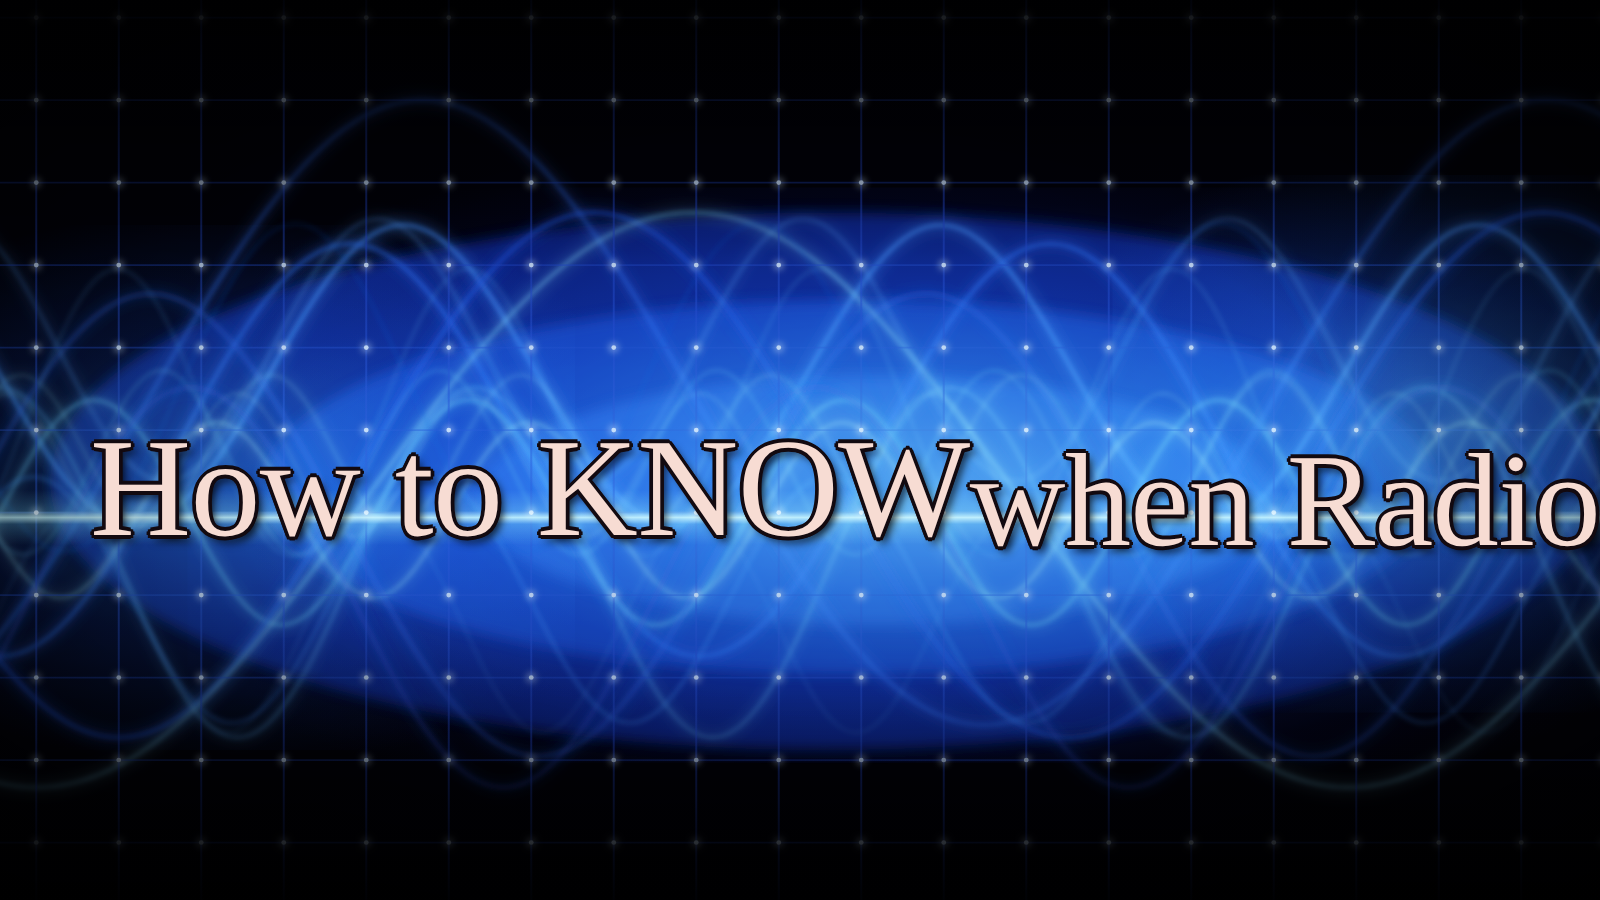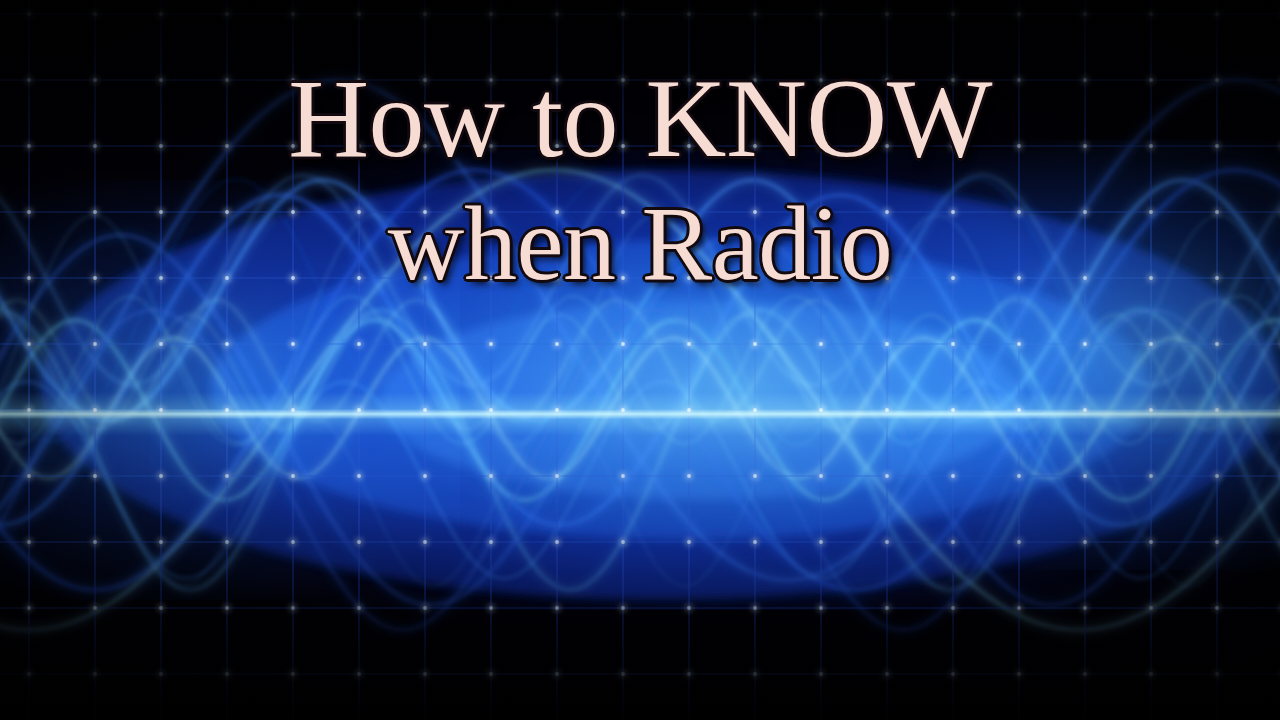--- a/index.html
+++ b/index.html
@@ -76,22 +76,22 @@
         rgba(0,0,0,0) 42%,
         rgba(0,0,0,0.45) 78%,
         rgba(0,0,0,0.82) 100%);
   }
 
   
   #headline {
     position: absolute;
     inset: 0;
     display: flex;
-    flex-direction: column;
-    justify-content: flex-start;
+    flex-direction: row;
+    justify-content: flex-end;
     align-items: center;
     padding-top: 64px;
     box-sizing: border-box;
     pointer-events: none;
   }
   .line {
     color: #f7dcd3;
     font-weight: 400;
     line-height: 0.98;
     white-space: nowrap;

